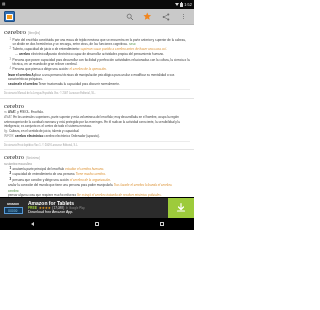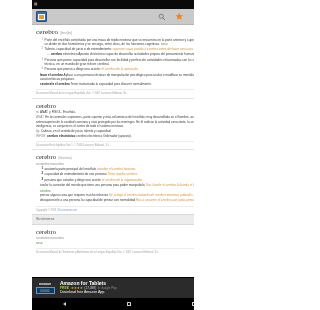--- a/index.html
+++ b/index.html
@@ -110,21 +110,21 @@
 
   
   .navbar{
     position:absolute;left:0;bottom:0;width:194px;height:12px;background:#000;
     display:flex;align-items:center;justify-content:space-around;
   }
   .nav-btn{width:16px;height:12px;display:flex;align-items:center;justify-content:center;}
   .tri-back{width:0;height:0;border-top:2.6px solid transparent;border-bottom:2.6px solid transparent;border-right:3.4px solid #cfcfcf;}
   .home-sq{width:4.2px;height:4.2px;border:.8px solid #cfcfcf;border-radius:.6px;}
   .rec-sq{width:4.2px;height:4.2px;border:.8px solid #cfcfcf;}
-  .wrap{position:relative;width:194px;height:310px;overflow:hidden;margin-left:32px;}
+  .wrap{position:relative;width:194px;height:230px;overflow:hidden;}
 </style>
 </head>
 <body>
 
 <div class="wrap">
 
   <div class="statusbar">
     <div class="sb-left">
       <span class="sb-glyph">▤</span>
     </div>

